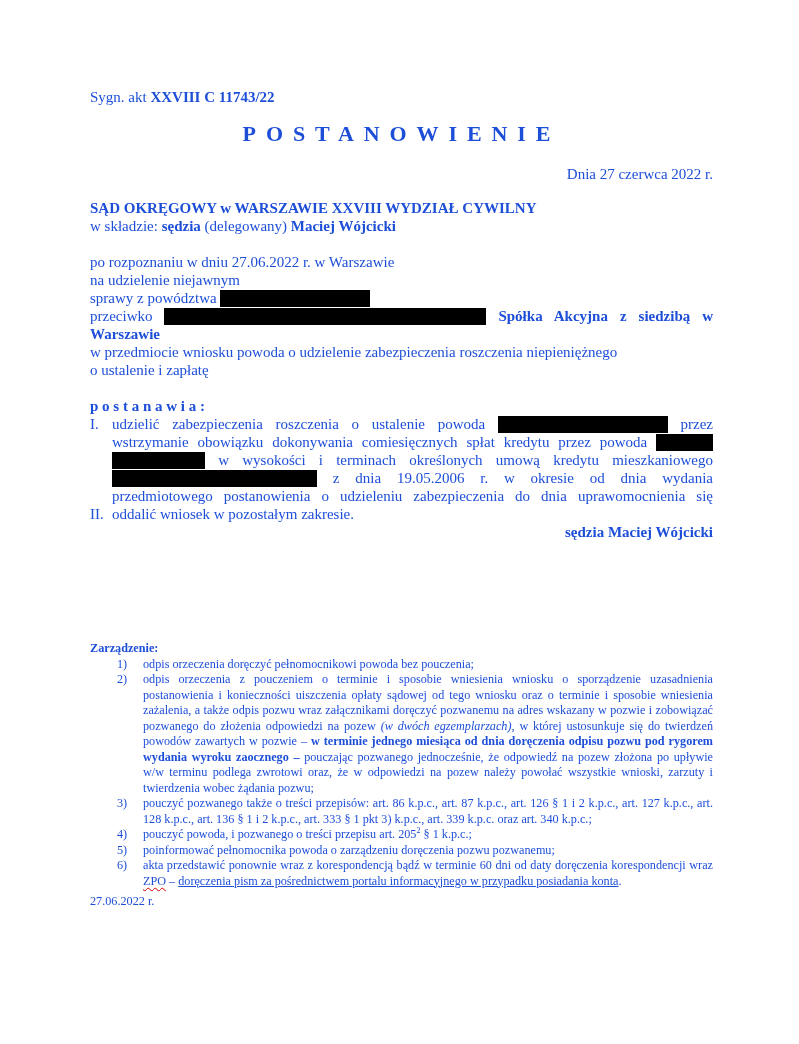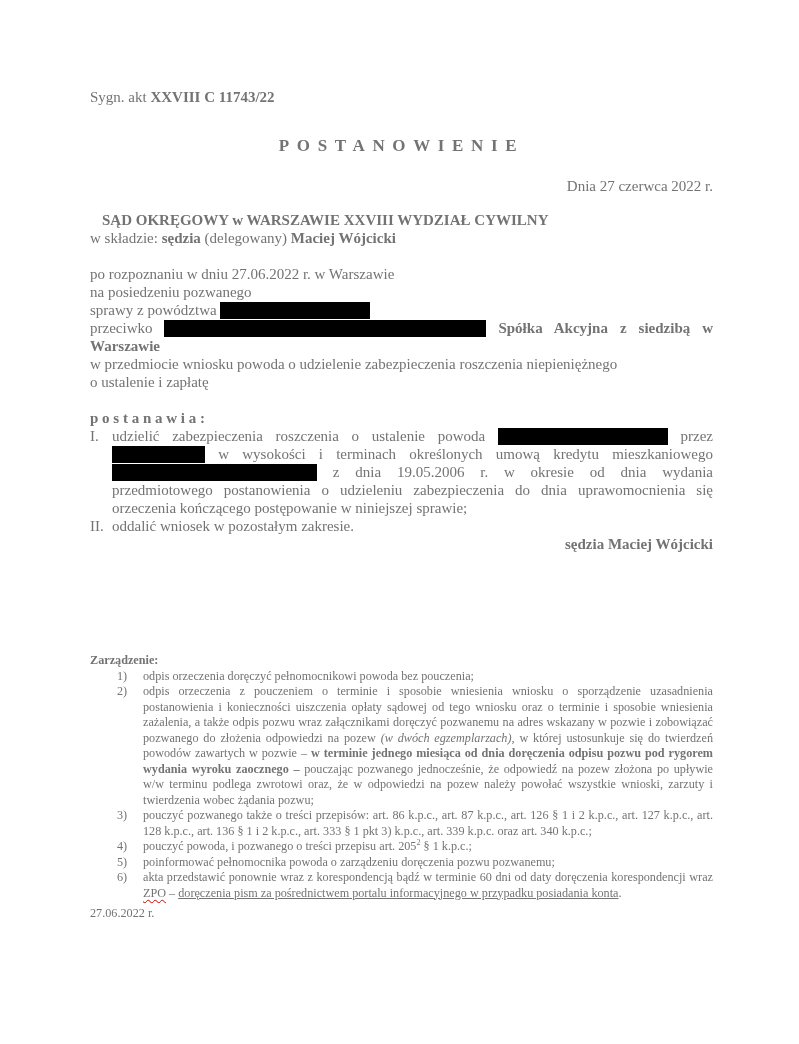--- a/index.html
+++ b/index.html
@@ -1,36 +1,36 @@
 <!DOCTYPE html>
 <html lang="pl"><head>
 <meta charset="utf-8">
 <style>
   html,body { margin:0; padding:0; background:#ffffff; }
   .page {
     position:relative;
     width:799px; height:1044px;
     box-sizing:border-box;
     background:#ffffff;
-    color:#737373;
+    color:#1d4ed8;
     font-family:"Liberation Serif","DejaVu Serif",serif;
     font-size:15px; line-height:18px;
     padding:88px 86px 0 90px;
     overflow:hidden;
   }
   .b { font-weight:bold; }
   .i { font-style:italic; }
   .title {
     text-align:center; font-weight:bold;
-    font-size:17px; line-height:23px;
+    font-size:22px; line-height:23px;
     letter-spacing:0.45em;
-    margin-top:28px;
+    margin-top:16px;
   }
   .dateline { text-align:right; margin-top:20px; }
-  .court { font-weight:bold; margin-top:16px;margin-left:12px; }
+  .court { font-weight:bold; margin-top:16px; }
   .blank { height:18px; }
   .just { text-align:justify; text-align-last:justify; text-justify:inter-word; }
   .bar { display:inline-block; background:#000; height:17px; vertical-align:-4px; }
   .w150{width:150px} .w322{width:322px} .w170{width:170px}
   .w57{width:57px} .w93{width:93px} .w205{width:205px}
   .decides { font-weight:bold; letter-spacing:0.25em; margin-top:18px; }
   .dec { position:relative; padding-left:22px; }
   .dec .num { position:absolute; left:0; top:0; }
   .sig { text-align:right; font-weight:bold; }
   .zarz { margin-top:100px; font-size:12.2px; line-height:15.5px; }
@@ -60,21 +60,21 @@
 
   <div class="dateline">Dnia 27 czerwca 2022 r.</div>
 
   <div class="court">SĄD OKRĘGOWY w WARSZAWIE XXVIII WYDZIAŁ CYWILNY</div>
 
   <div><span>w składzie: </span><span class="b">sędzia</span><span> (delegowany) </span><span class="b">Maciej Wójcicki</span></div>
 
   <div class="blank"></div>
 
   <div>po rozpoznaniu w dniu 27.06.2022 r. w Warszawie</div>
-  <div>na posiedzeniu pozwanego</div>
+  <div>na udzielenie niejawnym</div>
 
   <div><span>sprawy z powództwa </span><span class="bar w150"></span></div>
 
   <div class="just">
     <span>przeciwko</span>
     <span class="bar w322"></span>
     <span class="b">Spółka Akcyjna z siedzibą w</span>
   </div>
   <div class="b">Warszawie</div>
 
@@ -84,31 +84,34 @@
   <div class="decides">postanawia:</div>
 
   <div class="dec">
     <span class="num">I.</span>
     <div class="just">
       <span>udzielić zabezpieczenia roszczenia o ustalenie powoda</span>
       <span class="bar w170"></span>
       <span>przez</span>
     </div>
     <div class="just">
+      <span>wstrzymanie obowiązku dokonywania comiesięcznych spłat kredytu przez powoda</span>
+      <span class="bar w57"></span>
+    </div>
+    <div class="just">
       <span class="bar w93"></span>
       <span>w wysokości i terminach określonych umową kredytu mieszkaniowego</span>
     </div>
     <div class="just">
       <span class="bar w205"></span>
       <span>z dnia 19.05.2006 r. w okresie od dnia wydania</span>
     </div>
     <div class="just">
       <span>przedmiotowego postanowienia o udzieleniu zabezpieczenia do dnia uprawomocnienia się</span>
     </div>
-    <div>orzeczenia kończącego postępowanie w niniejszej sprawie;</div>
   </div>
 
   <div class="dec">
     <span class="num">II.</span>
     <div>oddalić wniosek w pozostałym zakresie.</div>
   </div>
 
   <div class="sig">sędzia Maciej Wójcicki</div>
 
   <div class="zarz">

